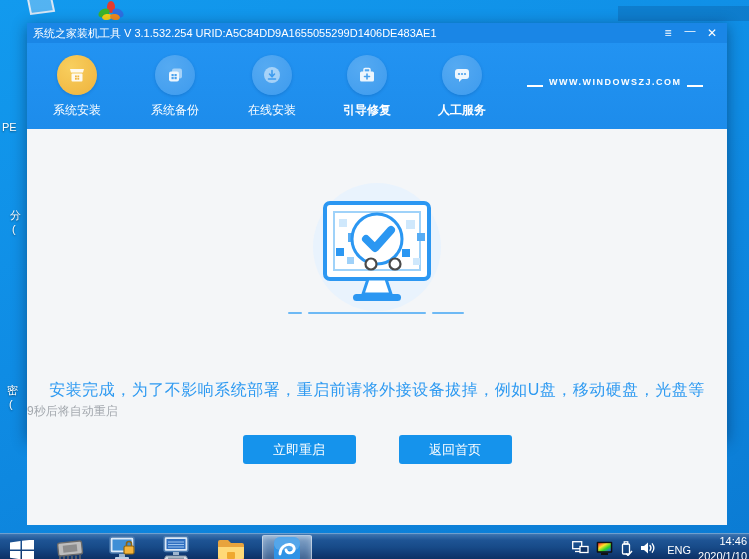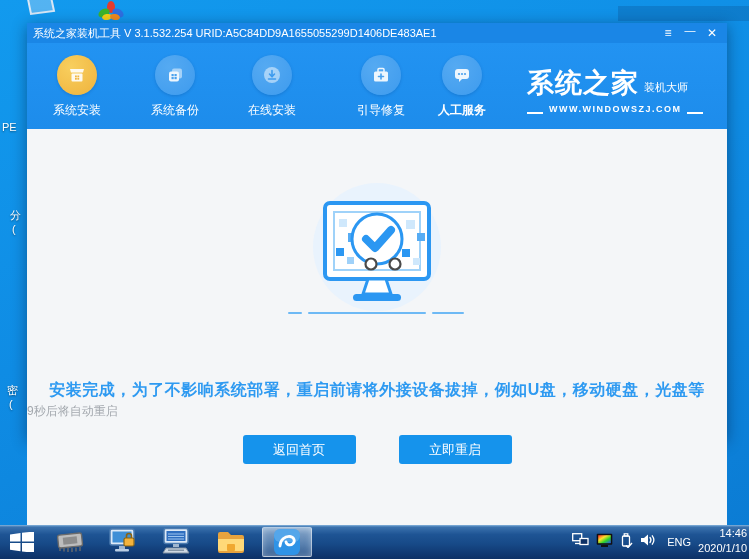--- a/index.html
+++ b/index.html
@@ -44,29 +44,29 @@
   .brand-tag  { font-size:11px; margin-left:5px; margin-bottom:2px; }
   .brand-site { margin-top:7px; display:flex; align-items:flex-end; }
   .brand-site .ln { flex:0 0 16px; height:2px; background:#fff; }
   .brand-site .st { font-size:9px; font-weight:bold; letter-spacing:1.5px; margin:0 6px; white-space:nowrap; }
 
   
   .content { position:relative; height:396px; background:#f4f6f8; overflow:hidden; }
   .illu { position:absolute; left:50%; top:46px; transform:translateX(-50%); }
 
   .msg { position:absolute; top:251px; left:0; right:0; text-align:center;
-         color:#2e9af1; font-size:16px; font-weight:700; letter-spacing:.5px; }
+         color:#2e9af1; font-size:16px; font-weight:400; letter-spacing:.5px; }
   .countdown { position:absolute; top:274px; left:0; right:0; 
                color:#a3a8ae; font-size:12px; }
   .btn-row { position:absolute; top:306px; left:0; right:0; display:flex; justify-content:center; gap:43px; }
   .blue-btn { width:113px; height:29px; background:#1593ec; border:none; border-radius:3px;
               color:#fff; font-size:13px; font-family:inherit; cursor:pointer; line-height:29px; text-align:center; }
 
   
-  #taskbar { position:absolute; left:0; bottom:0; width:749px; height:34px;
+  #taskbar { position:absolute; left:0; bottom:0; width:749px; height:26px;
              background:linear-gradient(180deg,#86b4dd 0,#3b72ae 6%,#1e5494 28%,#174a88 55%,#113b75 80%,#0d3166 100%); }
   .tb-item { position:absolute; top:2px; height:30px; display:flex; align-items:center; justify-content:center; cursor:pointer; }
   .tb-start { left:4px; width:36px; }
   .tb-app-active { border:1px solid rgba(255,255,255,.55); border-radius:2px;
                    background:linear-gradient(180deg,rgba(255,255,255,.45),rgba(180,220,255,.25));
                    box-shadow:inset 0 0 6px rgba(255,255,255,.35); }
   .tray { position:absolute; right:58px; top:0; height:34px; display:flex; align-items:center; gap:7px; }
   .tray .lang { color:#fff; font-size:11px; margin-left:3px; }
   .clock { position:absolute; right:2px; top:1px; width:56px; height:32px; color:#fff;
            font-size:11px; text-align:right; line-height:15px; cursor:pointer; }
@@ -143,21 +143,21 @@
       <div class="tab" style="left:205px;">
         <div class="circ">
           <svg width="20" height="20" viewBox="0 0 20 20">
             <circle cx="10" cy="10" r="8" fill="rgba(255,255,255,.55)"></circle>
             <path d="M10 5.5 v5.5 M7.5 9 l2.5 2.8 2.5 -2.8 M6.5 14 h7" stroke="#3e9bee" stroke-width="1.6" fill="none" stroke-linecap="round" stroke-linejoin="round"></path>
           </svg>
         </div>
         <div class="lbl">在线安装</div>
       </div>
 
-      <div class="tab" style="left:314px;">
+      <div class="tab" style="left:300px;font-weight:bold;">
         <div class="circ">
           <svg width="20" height="20" viewBox="0 0 20 20">
             <rect x="7" y="3.5" width="6" height="4" rx="1" fill="none" stroke="#fff" stroke-width="1.5"></rect>
             <rect x="3" y="6.5" width="14" height="10" rx="1.5" fill="#fff"></rect>
             <path d="M10 9 v5 M7.5 11.5 h5" stroke="#4aa2ee" stroke-width="1.6" stroke-linecap="round"></path>
           </svg>
         </div>
         <div class="lbl">引导修复</div>
       </div>
 
@@ -168,24 +168,20 @@
             <polygon points="7,13 7,17 11,13" fill="#fff"></polygon>
             <circle cx="7" cy="9" r="1.1" fill="#4aa2ee"></circle>
             <circle cx="10" cy="9" r="1.1" fill="#4aa2ee"></circle>
             <circle cx="13" cy="9" r="1.1" fill="#4aa2ee"></circle>
           </svg>
         </div>
         <div class="lbl">人工服务</div>
       </div>
 
       <div class="brand">
-        <div class="brand-row">
-          <span class="brand-name">系统之家</span>
-          <span class="brand-tag">装机大师</span>
-        </div>
         <div class="brand-site">
           <span class="ln"></span>
           <span class="st">WWW.WINDOWSZJ.COM</span>
           <span class="ln"></span>
         </div>
       </div>
     </div>
 
     <div class="content">
 
@@ -213,22 +209,22 @@
             <line x1="42" y1="138" x2="158" y2="138"></line>
             <line x1="166" y1="138" x2="196" y2="138"></line>
           </g>
         </svg>
       </span>
 
       <div class="msg">安装完成，为了不影响系统部署，重启前请将外接设备拔掉，例如U盘，移动硬盘，光盘等</div>
       <div class="countdown">9秒后将自动重启</div>
 
       <div class="btn-row">
+        <button class="blue-btn">立即重启</button>
         <button class="blue-btn">返回首页</button>
-        <button class="blue-btn">立即重启</button>
       </div>
     </div>
   </div>
 
   <div id="taskbar">
 
     <div class="tb-item tb-start">
       <svg width="24" height="20" viewBox="0 0 24 20">
         <polygon points="0,2.5 10.5,1 10.5,9.5 0,9.5" fill="#fff"></polygon>
         <polygon points="12,0.8 24,-0.5 24,9.5 12,9.5" fill="#fff"></polygon>

